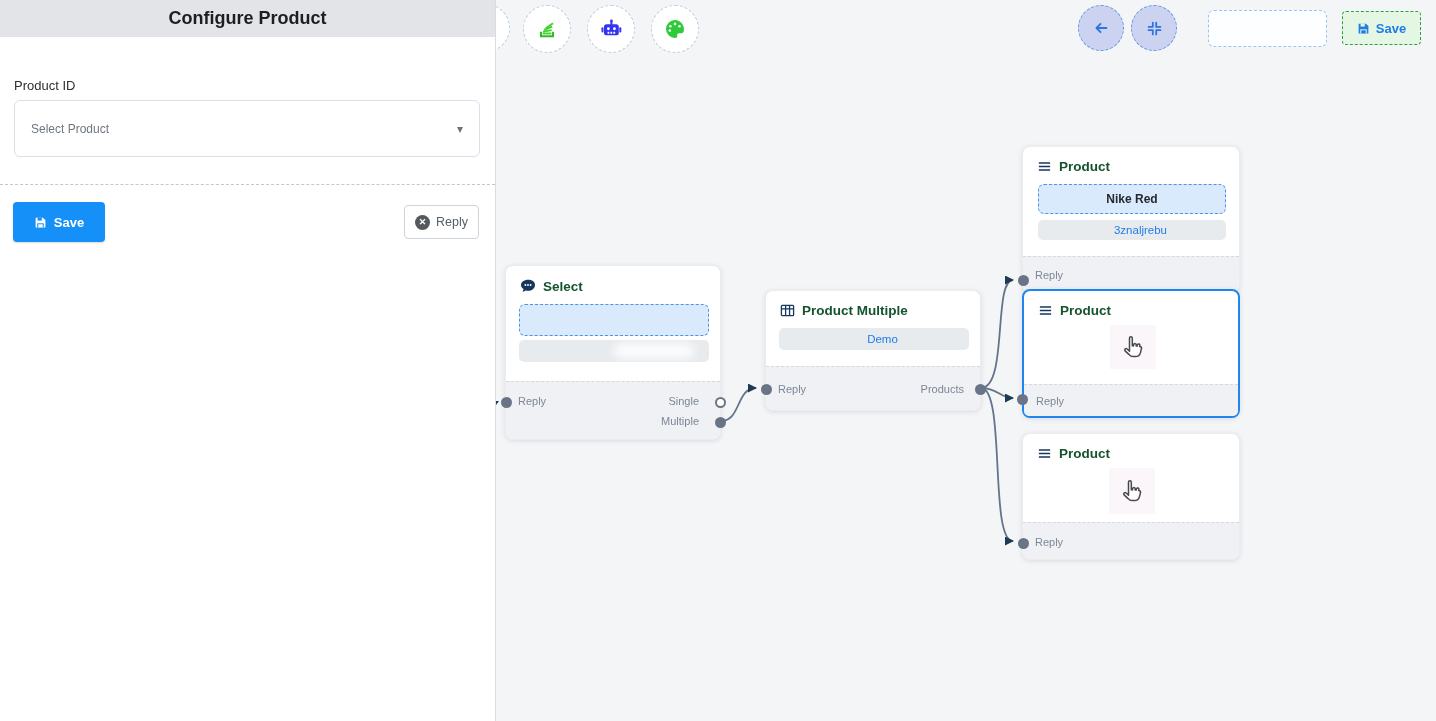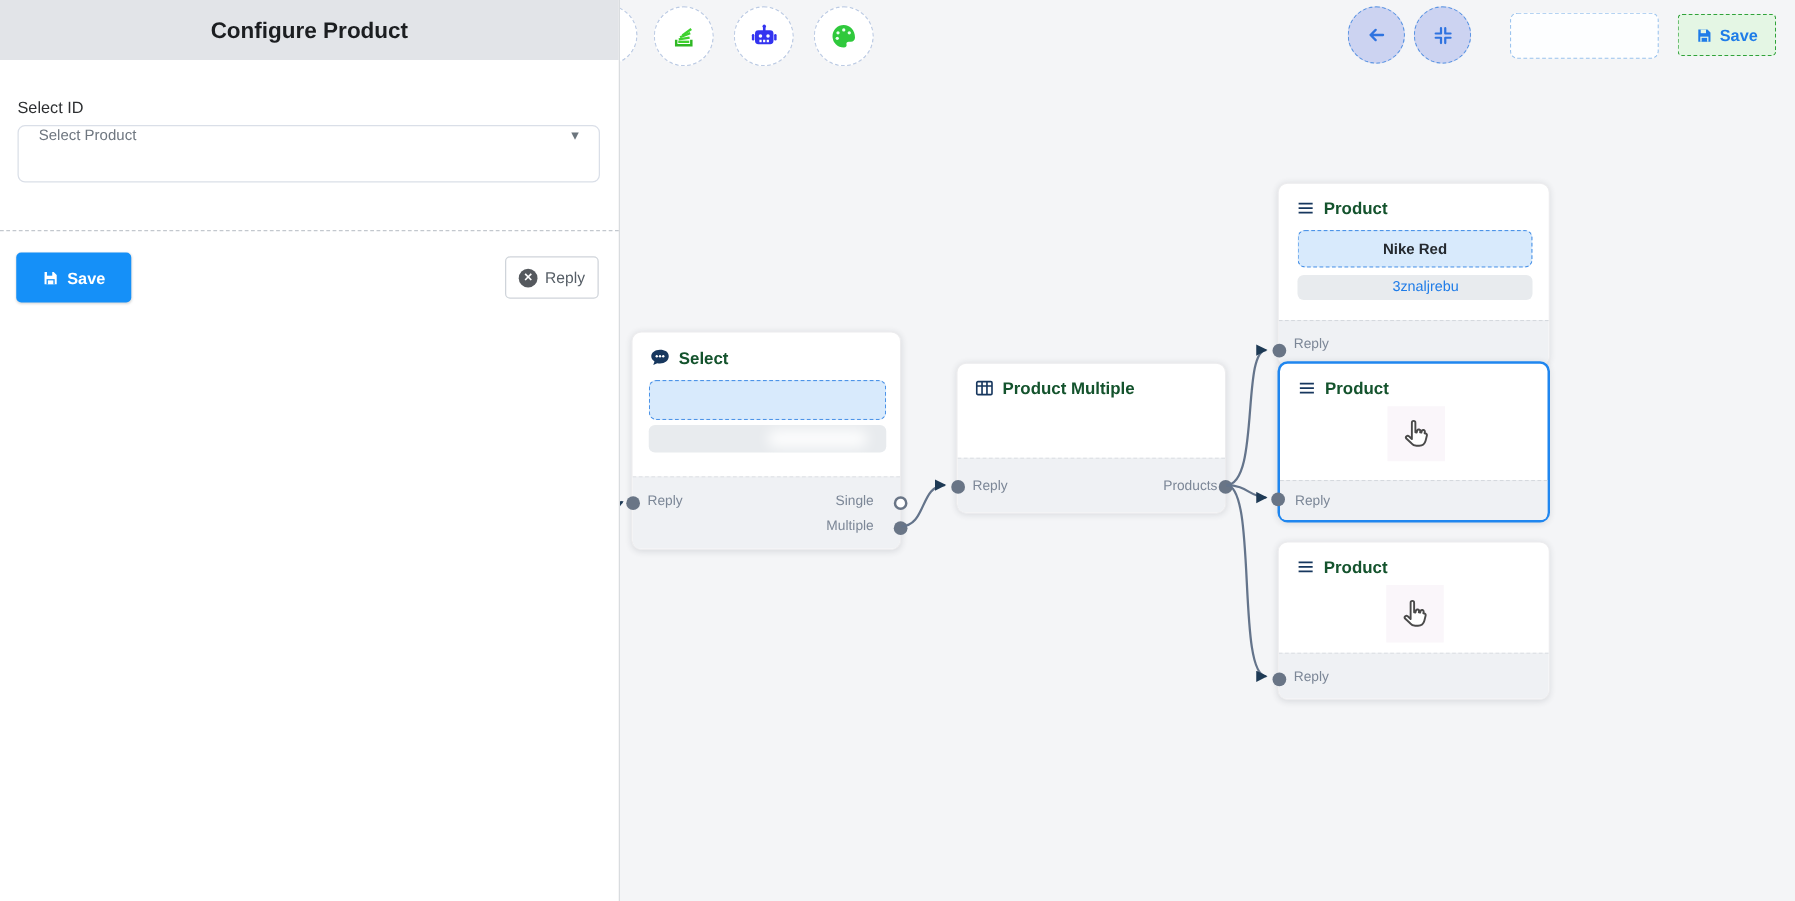--- a/index.html
+++ b/index.html
@@ -3,26 +3,26 @@
 <meta charset="utf-8">
 <style>
   * { margin:0; padding:0; box-sizing:border-box; }
   html,body { width:1436px; height:721px; overflow:hidden; background:#fff;
     font-family:"Liberation Sans", sans-serif; }
   .app { position:relative; width:1436px; height:721px; }
 
   
   .panel { position:absolute; left:0; top:0; width:496px; height:721px; background:#fff;
     border-right:1px solid #d9dcdf; z-index:10; }
-  .panel-header { position:absolute; left:0; top:0; width:100%; height:48px; background:#e2e4e8;
+  .panel-header { position:absolute; left:0; top:0; width:100%; height:37px; background:#e2e4e8;
     display:flex; align-items:center; justify-content:center; }
   .panel-title { font-size:18px; font-weight:bold; color:#1c1e21; }
   .field-label { position:absolute; left:14px; top:78px; font-size:13px; color:#2d2f31; }
-  .select-box { position:absolute; left:14px; top:100px; width:466px; height:46px; background:#fff;
-    border:1px solid #dadfe8; border-radius:6px; display:flex; 
+  .select-box { position:absolute; left:14px; top:100px; width:466px; height:57px; background:#fff;
+    border:1px solid #dadfe8; border-radius:6px; display:flex; align-items:center;
     padding:0 16px; cursor:pointer; }
   .select-placeholder { font-size:12px; color:#6f7780; flex:1; }
   .select-caret { color:#6c757d; font-size:12px; }
   .panel-divider { position:absolute; left:0; top:184px; width:100%; border-top:1px dashed #c3c8ce; }
   .btn-save-blue { position:absolute; left:13px; top:202px; width:92px; height:40px; background:#1590f8;
     border:none; border-radius:4px; color:#fff; font-size:13px; font-weight:bold;
     display:flex; align-items:center; justify-content:center; gap:7px; cursor:pointer;
     box-shadow:0 1px 2px rgba(0,0,0,.15); }
   .btn-close { position:absolute; right:16px; top:205px; width:75px; height:34px; background:#fff;
     border:1px solid #cfd4da; border-radius:4px; color:#565e66; font-size:12.5px;
@@ -70,21 +70,21 @@
 </style>
 </head>
 <body>
 
 <div class="app">
 
   <div class="panel">
     <div class="panel-header">
       <div class="panel-title">Configure Product</div>
     </div>
-    <div class="field-label">Select ID</div>
+    <div class="field-label">Product ID</div>
     <div class="select-box">
       <span class="select-placeholder">Select Product</span>
       <span class="select-caret">▾</span>
     </div>
     <div class="panel-divider"></div>
     <button class="btn-save-blue">
       <span style="display:flex;">
         <svg width="13" height="13" viewBox="0 0 16 16">
             <path d="M2,2 H11 L14,5 V14 H2 Z" fill="#fff"></path>
             <rect x="4.4" y="2" width="5.2" height="3.6" fill="#1590f8"></rect>
@@ -200,23 +200,26 @@
     <div class="node" style="left:269px; top:290px; width:216px; height:121px;">
       <div class="node-header">
         <span style="display:flex;">
           <svg width="15" height="15" viewBox="0 0 16 16" stroke="#17375e" stroke-width="1.4" fill="none">
               <rect x="1.5" y="2.5" width="13" height="11" rx="1"></rect>
               <path d="M1.5,6.2 H14.5 M6 ,2.5 V13.5 M10.2,2.5 V13.5"></path>
             </svg>
         </span>
         <span class="node-title">Product Multiple</span>
       </div>
+      <div class="box-gray" style="left:13px; top:37px; width:190px; height:22px;">
+        <span class="box-text-blue">Demo</span>
+      </div>
       <div class="node-footer" style="height:44px;">
         <span class="port-label" style="left:12px; top:16px;">Reply</span>
-        <span class="port-label" style="right:6px; top:16px;">Products</span>
+        <span class="port-label" style="right:16px; top:16px;">Products</span>
       </div>
       <div class="handle" style="left:-5.5px; top:92.5px;"></div>
       <div class="handle" style="right:-5.5px; top:92.5px;"></div>
     </div>
 
     <div class="node" style="left:526px; top:146px; width:218px; height:147px;">
       <div class="node-header">
         <span style="display:flex;">
           <svg width="15" height="15" viewBox="0 0 16 16" stroke="#17375e" stroke-width="1.6">
               <path d="M2,4.2 H14 M2,8 H14 M2,11.8 H14"></path>

